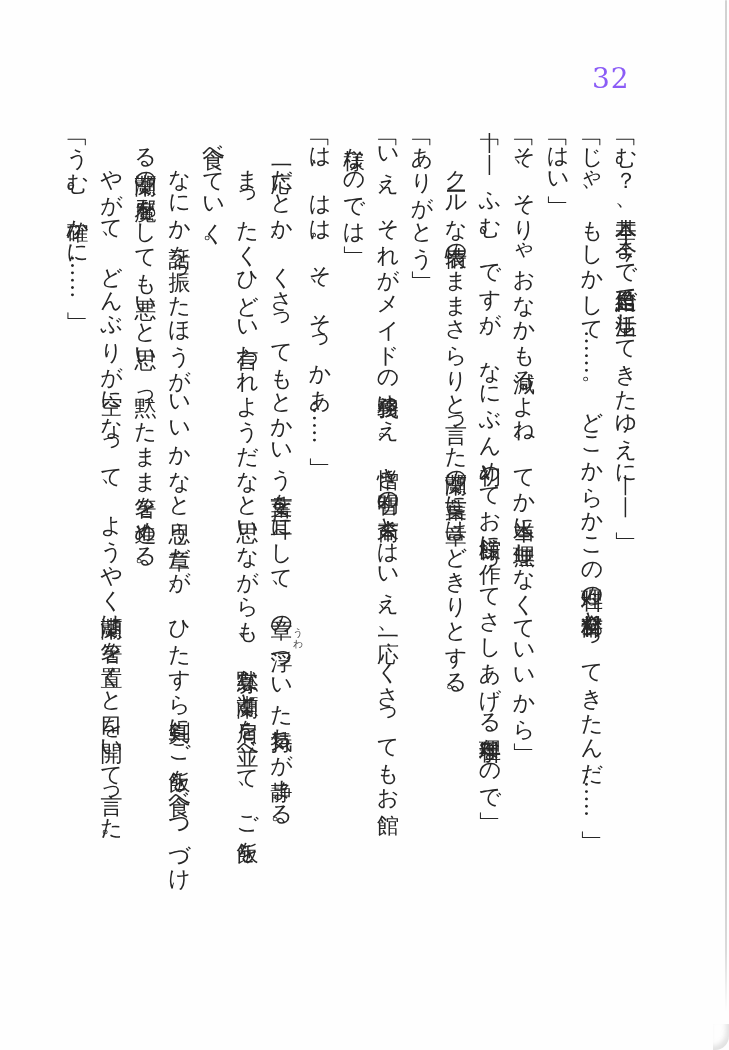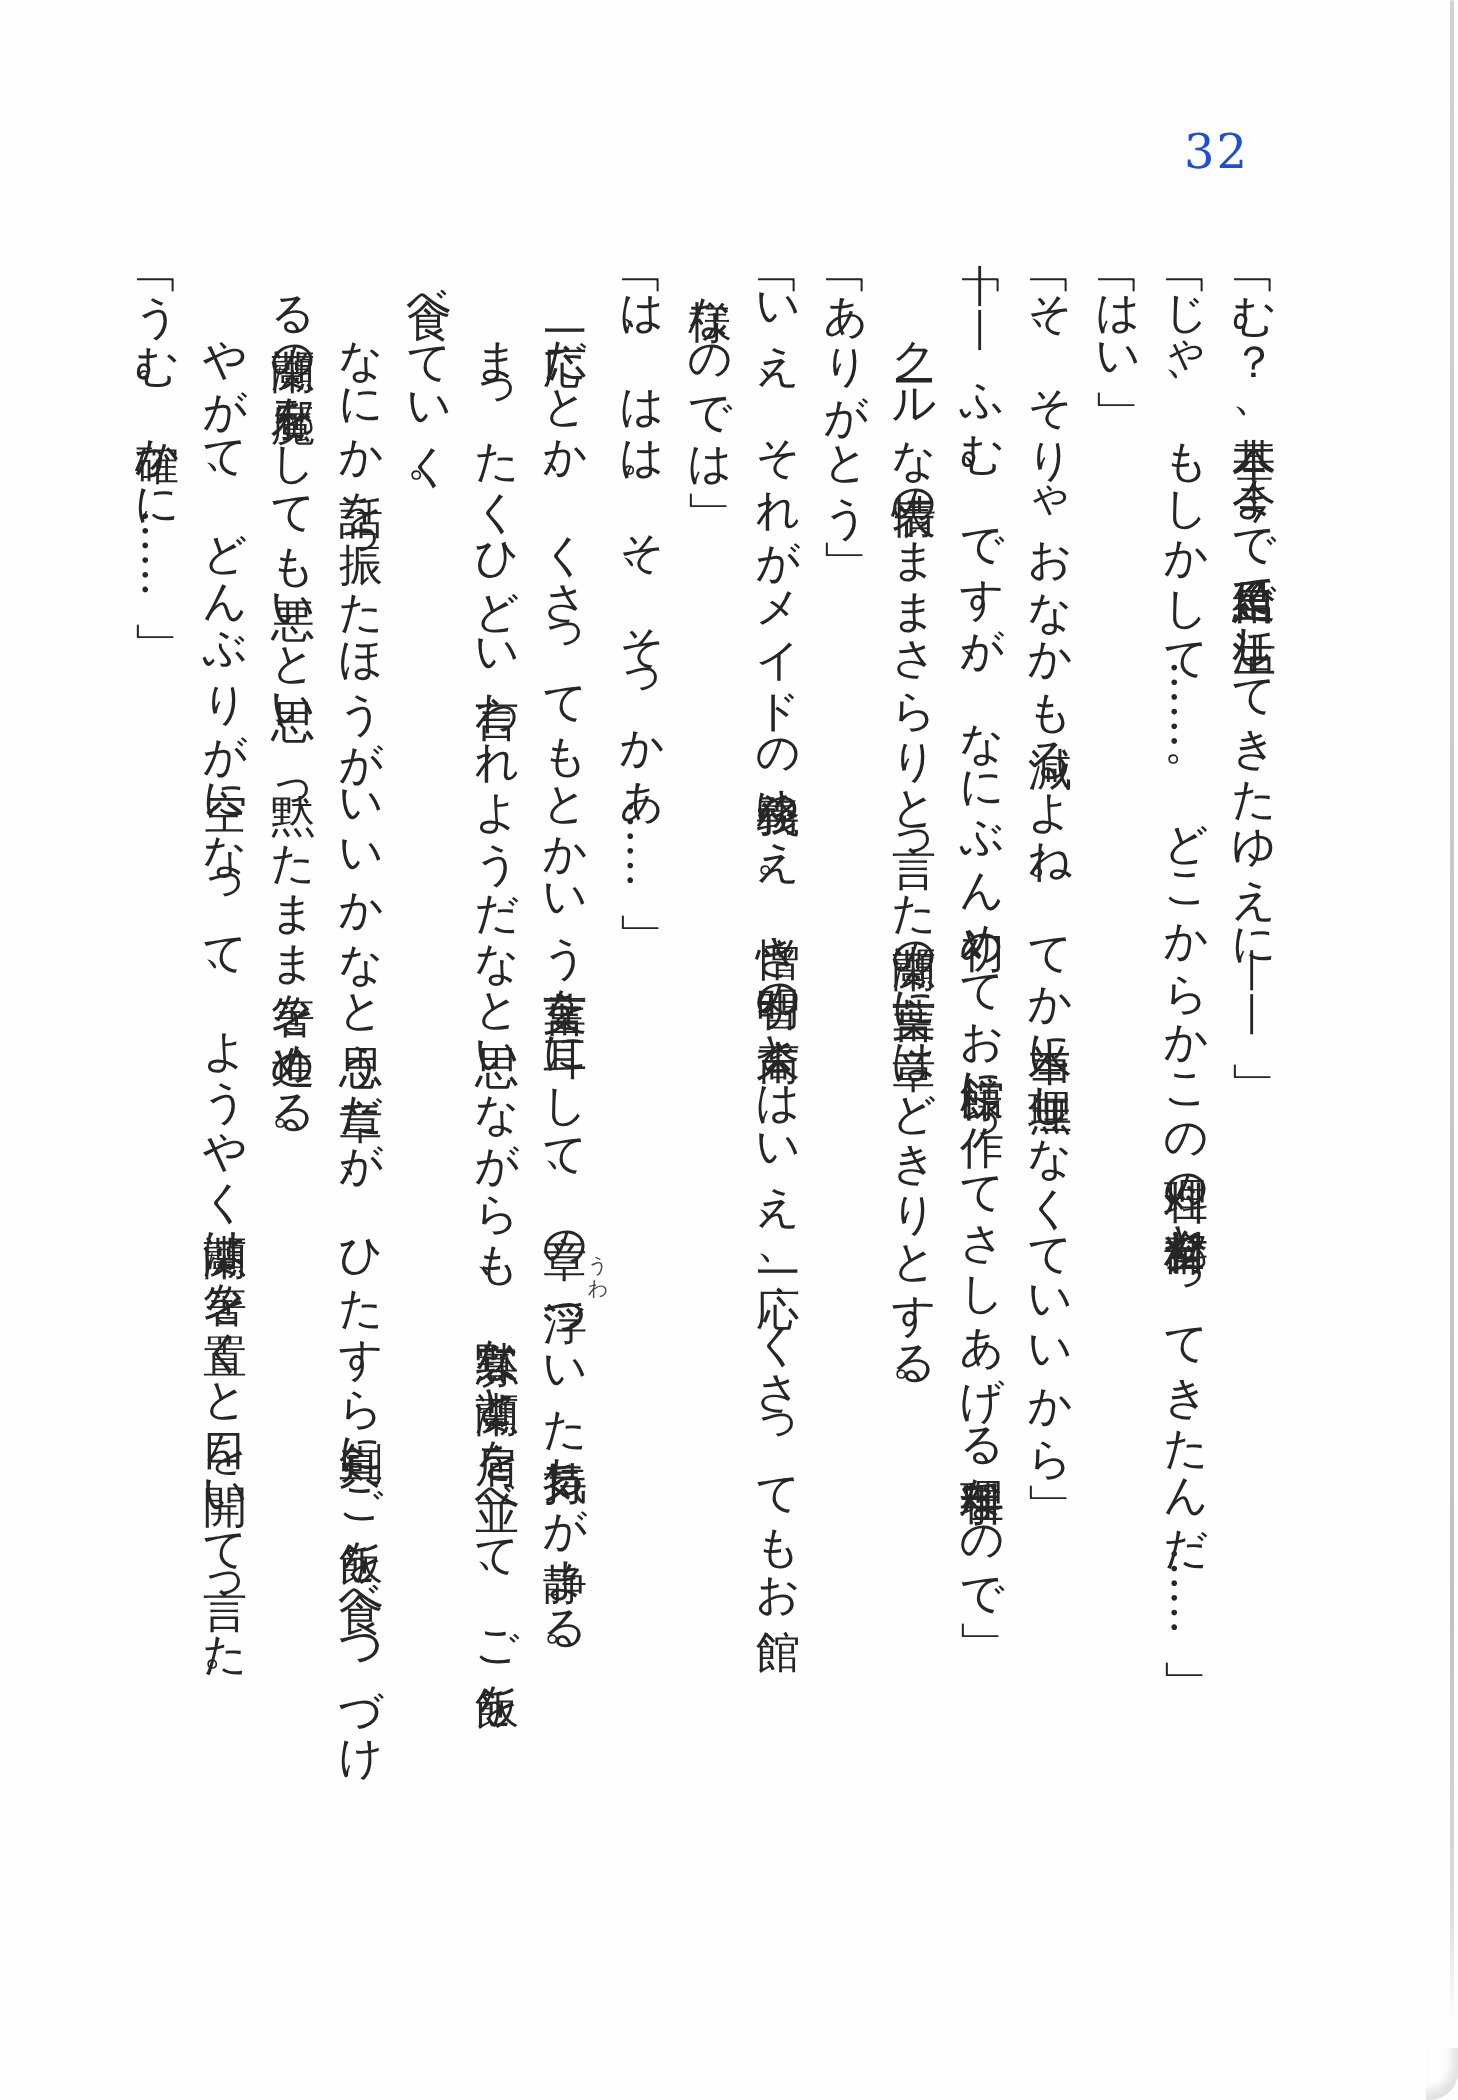--- a/index.html
+++ b/index.html
@@ -14,23 +14,23 @@
     position: relative;
     width: 729px;
     height: 1050px;
     background: #fefefe;
     font-family: "DejaVu Serif", "Liberation Serif", serif;
   }
   .page-number {
     position: absolute;
     top: 62px;
     left: 592px;
-    font-size: 24px;
+    font-size: 28px;
     letter-spacing: 1px;
-    color: #1d4ed8;
+    color: #8b5cf6;
   }
   .text-block {
     position: absolute;
     top: 132px;
     right: 86px;
     height: 840px;
     writing-mode: vertical-rl;
     text-orientation: mixed;
     font-size: 22px;
     color: #262626;

